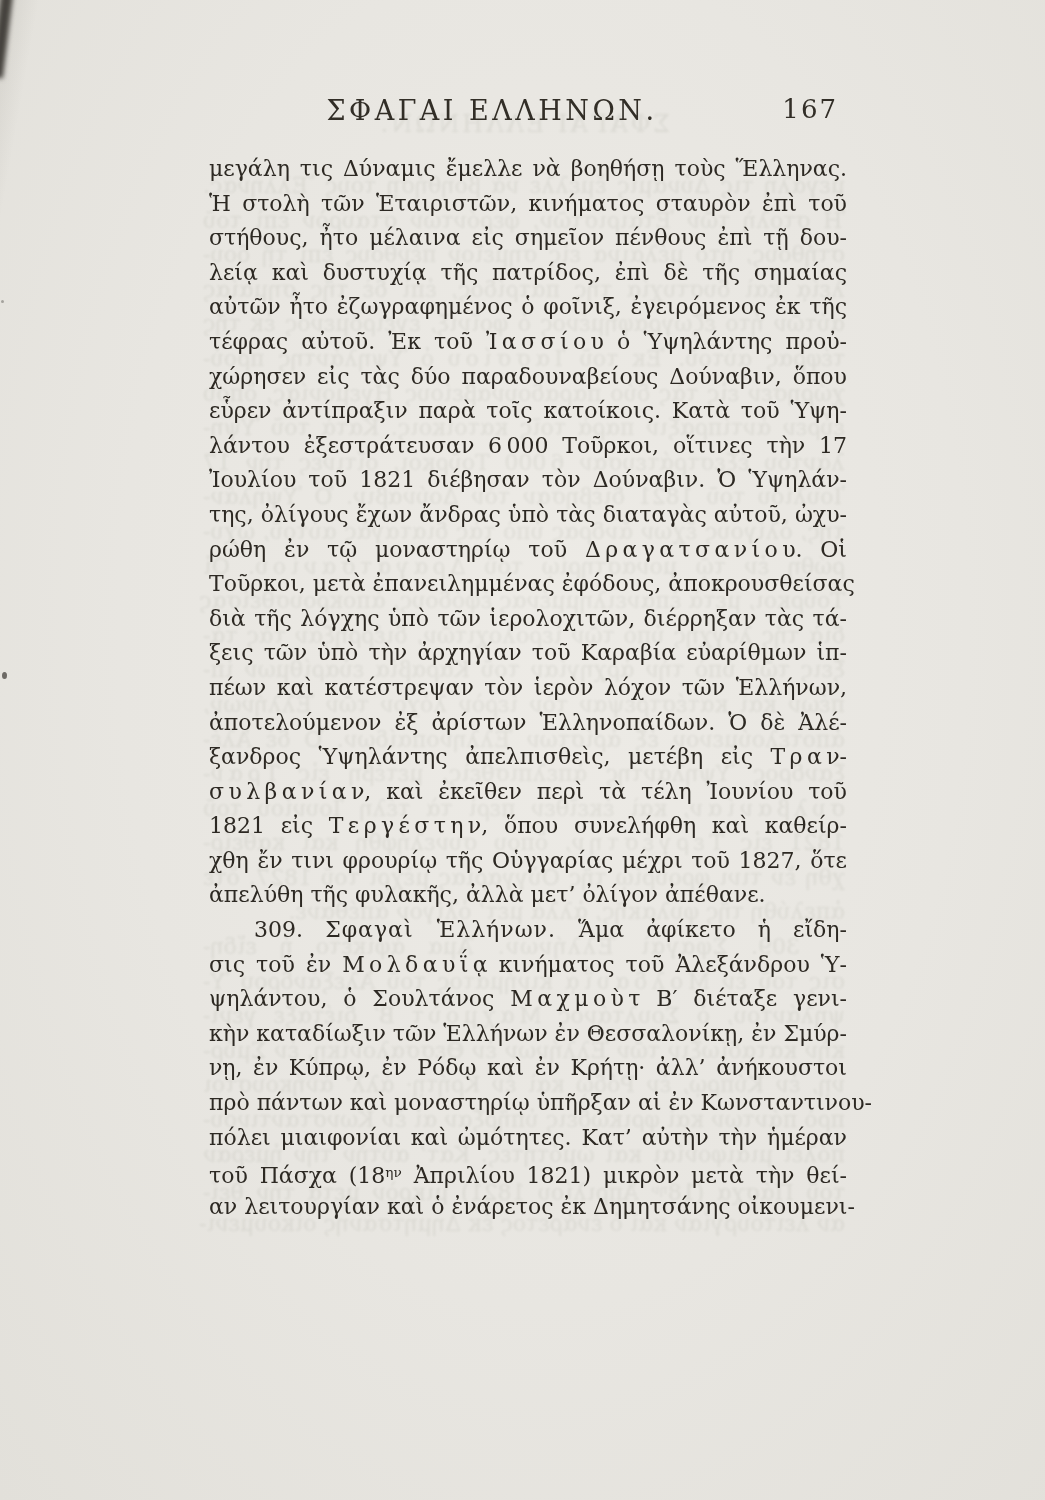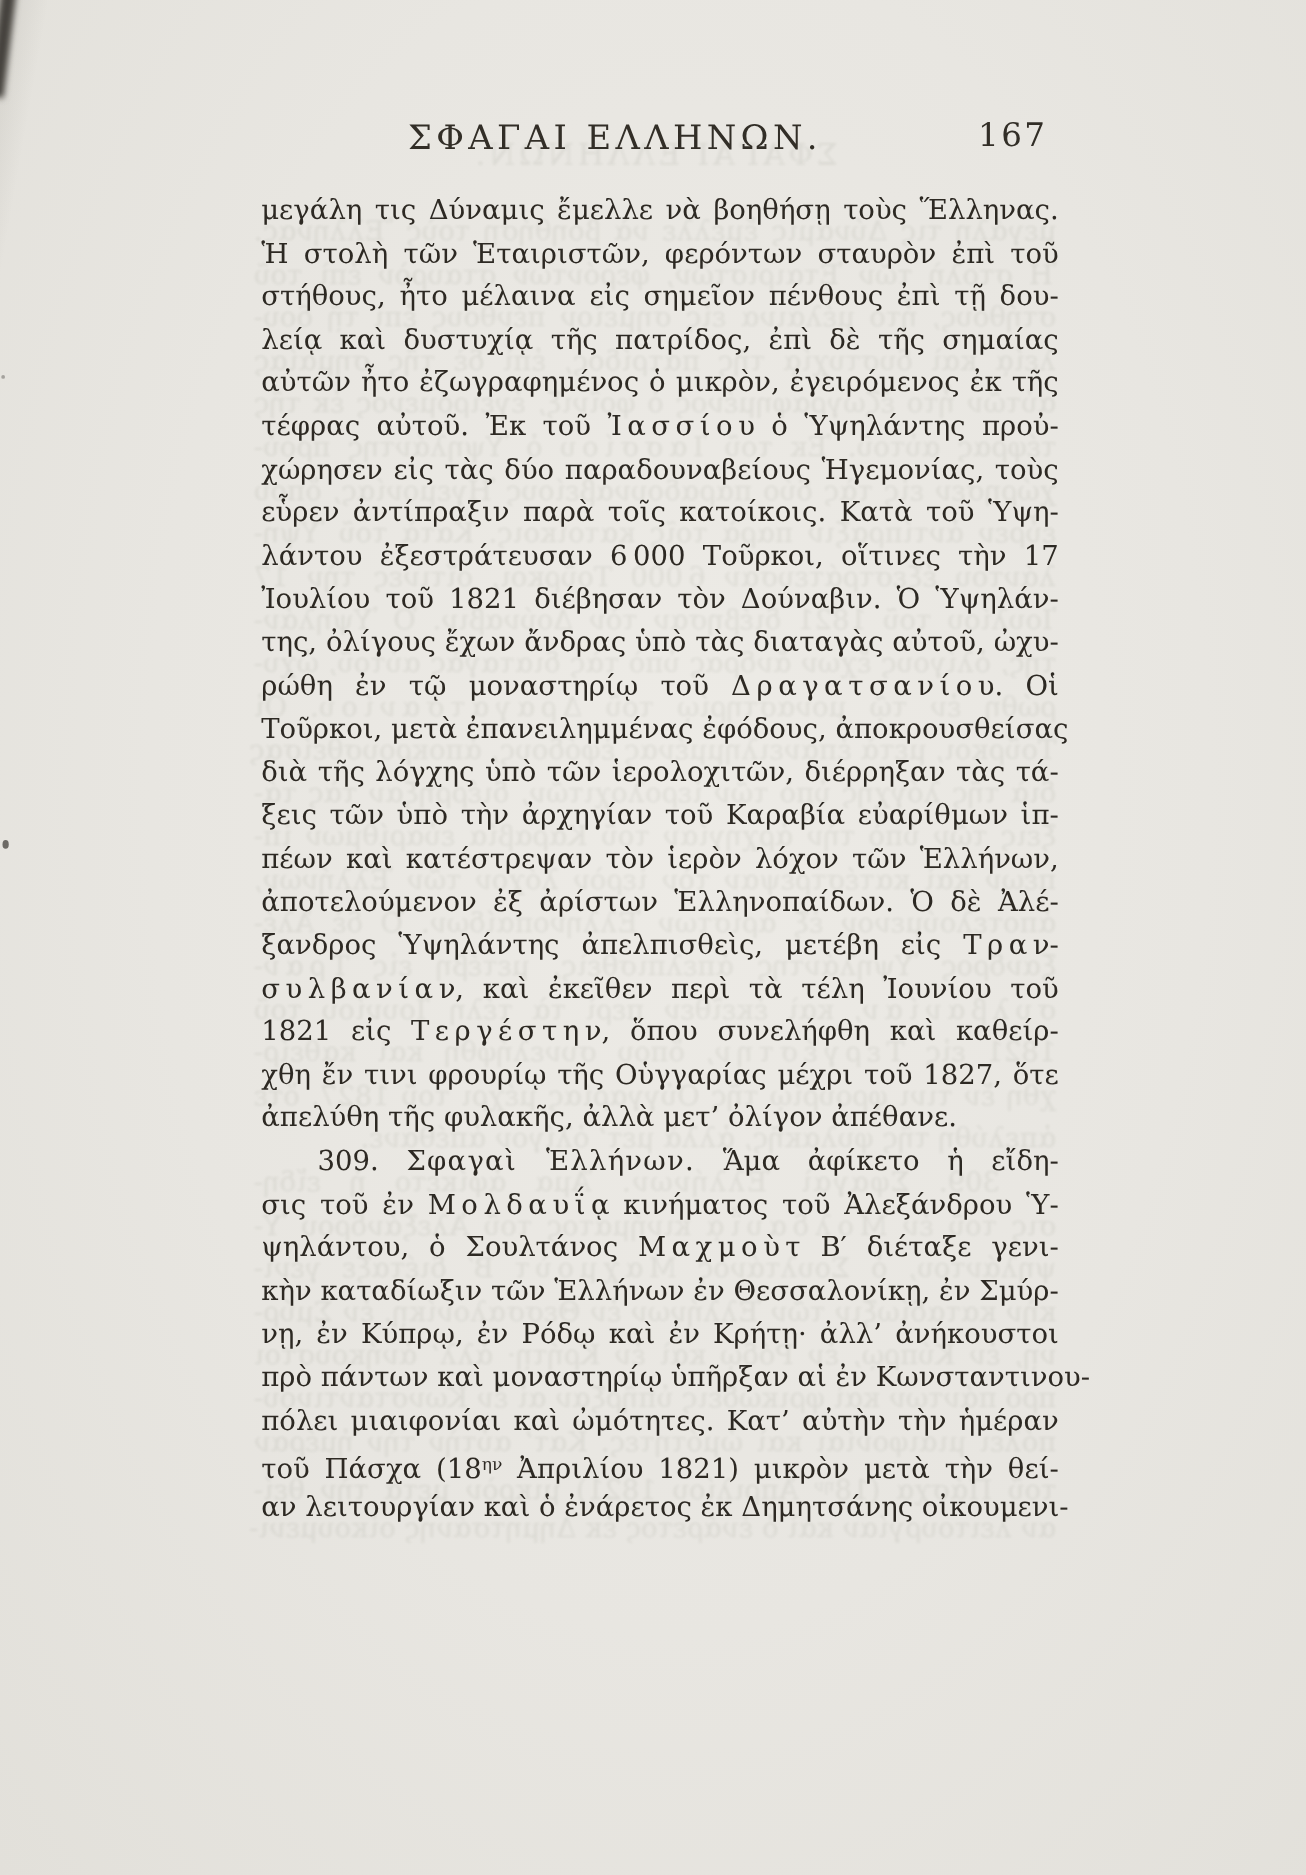--- a/index.html
+++ b/index.html
@@ -108,26 +108,26 @@
   <div class="speck s1"></div>
   <div class="speck s2"></div>
 
   <div class="running-head">
     <div class="running-title">ΣΦΑΓΑΙ ΕΛΛΗΝΩΝ.</div>
     <div class="page-number">167</div>
   </div>
 
   <div class="text-block" id="text-block">
       <div class="line"><span class="">μεγάλη τις Δύναμις ἔμελλε νὰ βοηθήσῃ τοὺς Ἕλληνας.</span></div>
-      <div class="line"><span class="">Ἡ στολὴ τῶν Ἑταιριστῶν, φερόντων σταυρὸν ἐπὶ τοῦ</span></div>
+      <div class="line"><span class="">Ἡ στολὴ τῶν Ἑταιριστῶν, κινήματος σταυρὸν ἐπὶ τοῦ</span></div>
       <div class="line"><span class="">στήθους, ἦτο μέλαινα εἰς σημεῖον πένθους ἐπὶ τῇ δου-</span></div>
       <div class="line"><span class="">λείᾳ καὶ δυστυχίᾳ τῆς πατρίδος, ἐπὶ δὲ τῆς σημαίας</span></div>
-      <div class="line"><span class="">αὐτῶν ἦτο ἐζωγραφημένος ὁ μικρὸν, ἐγειρόμενος ἐκ τῆς</span></div>
+      <div class="line"><span class="">αὐτῶν ἦτο ἐζωγραφημένος ὁ φοῖνιξ, ἐγειρόμενος ἐκ τῆς</span></div>
       <div class="line"><span class="">τέφρας αὐτοῦ. Ἐκ τοῦ Ἰ α σ σ ί ο υ ὁ Ὑψηλάντης προὐ-</span></div>
-      <div class="line"><span class="">χώρησεν εἰς τὰς δύο παραδουναβείους Ἡγεμονίας, τοὺς</span></div>
+      <div class="line"><span class="">χώρησεν εἰς τὰς δύο παραδουναβείους Δούναβιν, ὅπου</span></div>
       <div class="line"><span class="">εὗρεν ἀντίπραξιν παρὰ τοῖς κατοίκοις. Κατὰ τοῦ Ὑψη-</span></div>
       <div class="line"><span class="">λάντου ἐξεστράτευσαν 6 000 Τοῦρκοι, οἵτινες τὴν 17</span></div>
       <div class="line"><span class="">Ἰουλίου τοῦ 1821 διέβησαν τὸν Δούναβιν. Ὁ Ὑψηλάν-</span></div>
       <div class="line"><span class="">της, ὀλίγους ἔχων ἄνδρας ὑπὸ τὰς διαταγὰς αὐτοῦ, ὠχυ-</span></div>
       <div class="line"><span class="">ρώθη ἐν τῷ μοναστηρίῳ τοῦ Δ ρ α γ α τ σ α ν ί ο υ. Οἱ</span></div>
       <div class="line"><span class="">Τοῦρκοι, μετὰ ἐπανειλημμένας ἐφόδους, ἀποκρουσθείσας</span></div>
       <div class="line"><span class="">διὰ τῆς λόγχης ὑπὸ τῶν ἱερολοχιτῶν, διέρρηξαν τὰς τά-</span></div>
       <div class="line"><span class="">ξεις τῶν ὑπὸ τὴν ἀρχηγίαν τοῦ Καραβία εὐαρίθμων ἱπ-</span></div>
       <div class="line"><span class="">πέων καὶ κατέστρεψαν τὸν ἱερὸν λόχον τῶν Ἑλλήνων,</span></div>
       <div class="line"><span class="">ἀποτελούμενον ἐξ ἀρίστων Ἑλληνοπαίδων. Ὁ δὲ Ἀλέ-</span></div>

